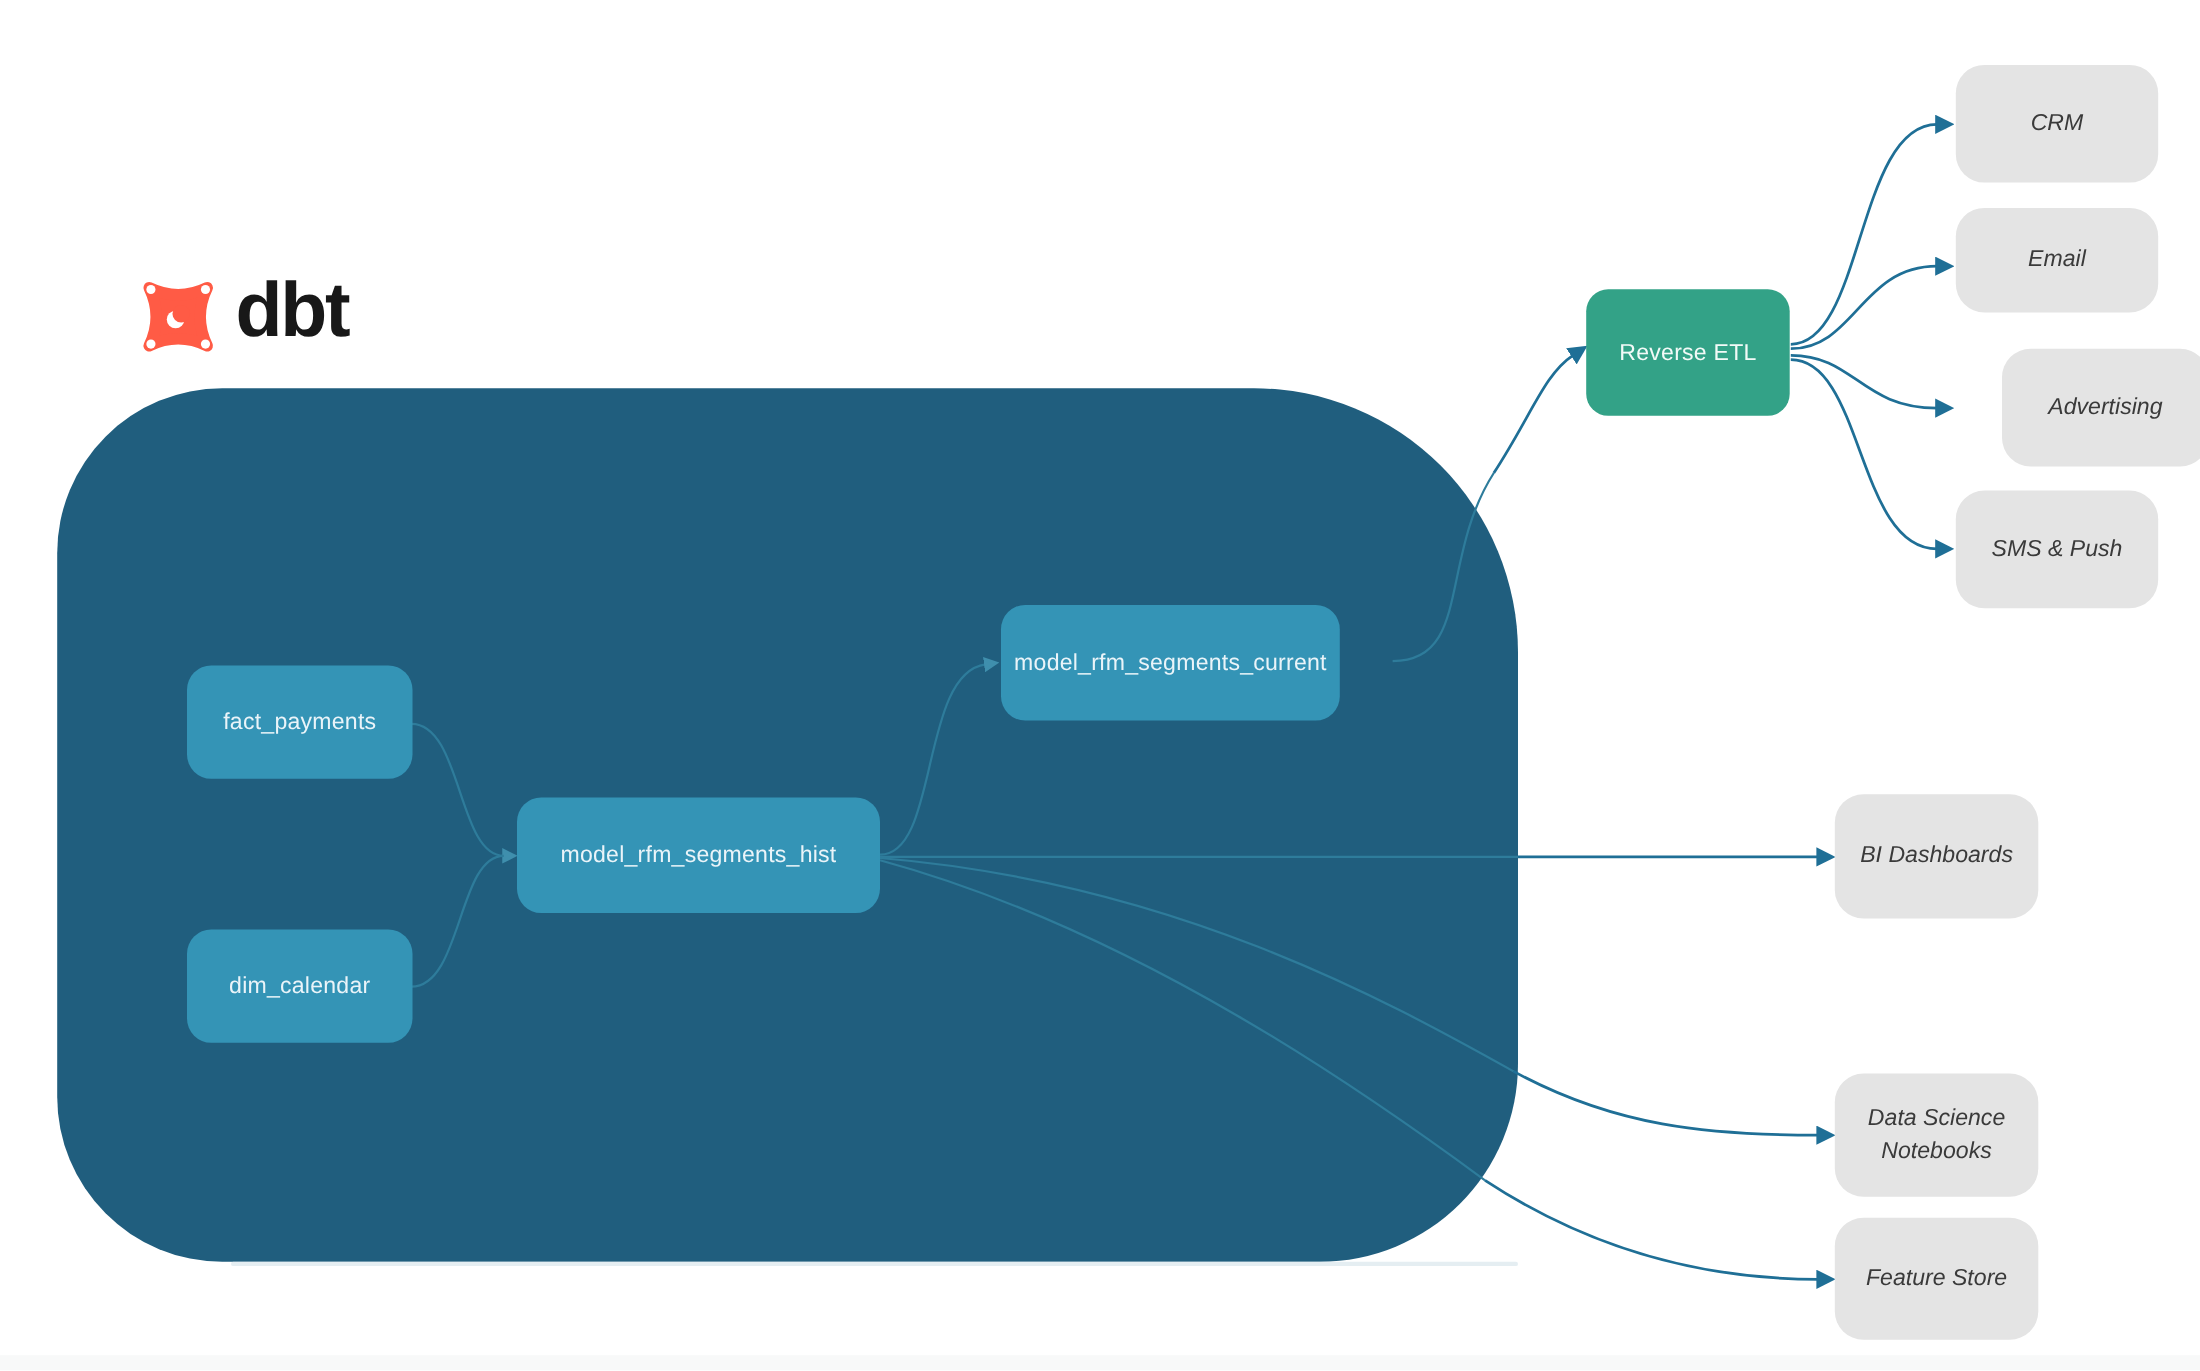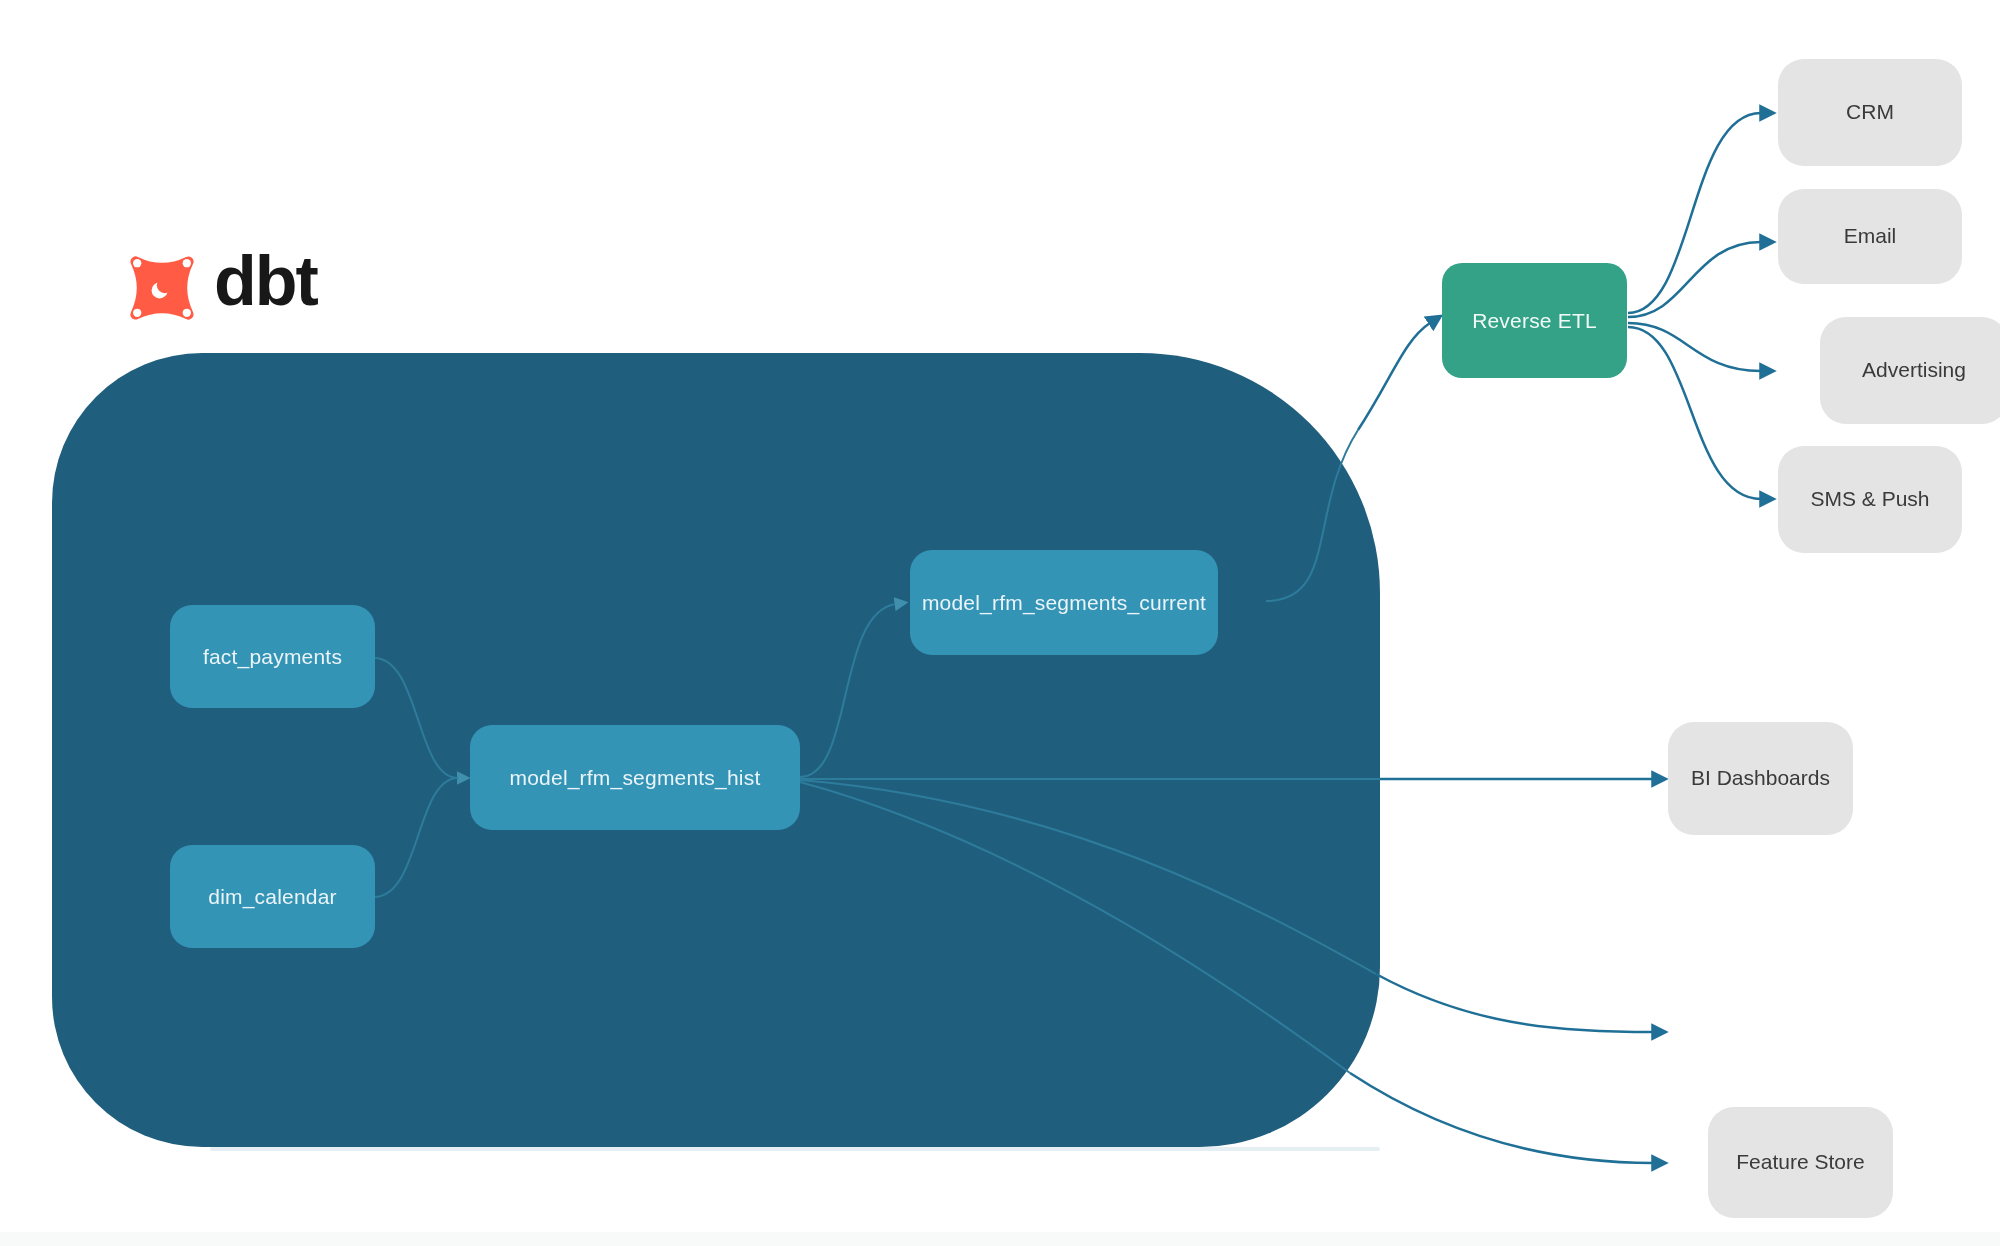--- a/index.html
+++ b/index.html
@@ -49,21 +49,21 @@
     position:absolute;display:flex;align-items:center;justify-content:center;
     text-align:center;border-radius:22px;
     background:var(--node);color:var(--node-text);
     font-size:21px;letter-spacing:.2px;
   }
   .green-node{background:var(--green);color:#F2FAF7;border-radius:20px;align-items:center;}
   .gray-box{
     position:absolute;display:flex;align-items:center;justify-content:center;
     text-align:center;border-radius:26px;
     background:var(--gray-box);color:var(--gray-text);
-    font-size:21px;line-height:1.45;padding:0 18px;box-sizing:border-box;
+    font-size:21px;line-height:1.45;padding:0 18px;box-sizing:border-box;font-style:italic;
   }
   .footer-band{
     position:absolute;left:0;top:1232px;width:2000px;height:14px;
     background:var(--footer-band);
   }
 </style>
 </head>
 <body>
 
 <div class="canvas">
@@ -142,18 +142,21 @@
   <div class="gray-box" style="left:1778px;top:317px;width:188px;height:107px;margin-left:42px;">
     <span>Advertising</span>
   </div>
   <div class="gray-box" style="left:1778px;top:446px;width:184px;height:107px;">
     <span>SMS &amp; Push</span>
   </div>
 
   <div class="gray-box" style="left:1668px;top:722px;width:185px;height:113px;">
     <span>BI Dashboards</span>
   </div>
-  <div class="gray-box" style="left:1668px;top:1107px;width:185px;height:111px;margin-left:40px;">
+  <div class="gray-box" style="left:1668px;top:976px;width:185px;height:112px;">
+    <span>Data Science Notebooks</span>
+  </div>
+  <div class="gray-box" style="left:1668px;top:1107px;width:185px;height:111px;">
     <span>Feature Store</span>
   </div>
 
   <div class="footer-band"></div>
 </div>
 
 </body></html>

